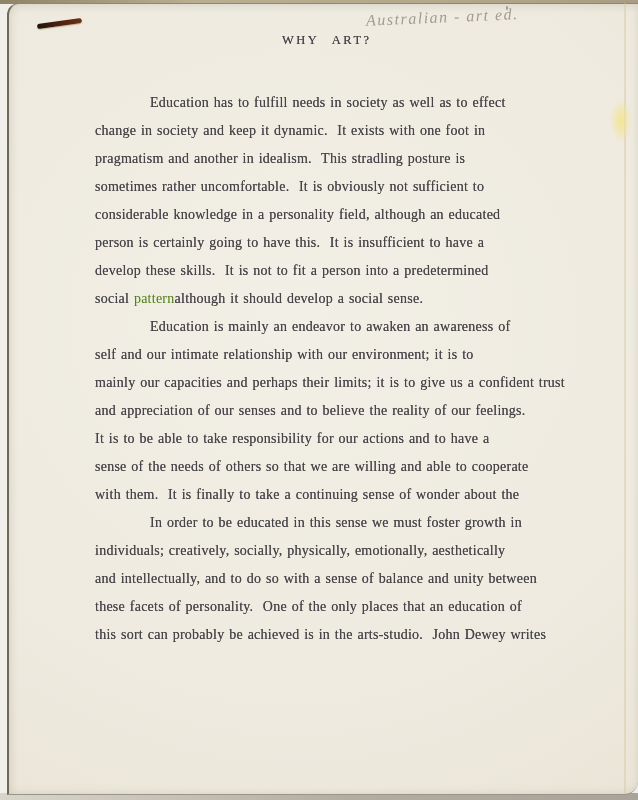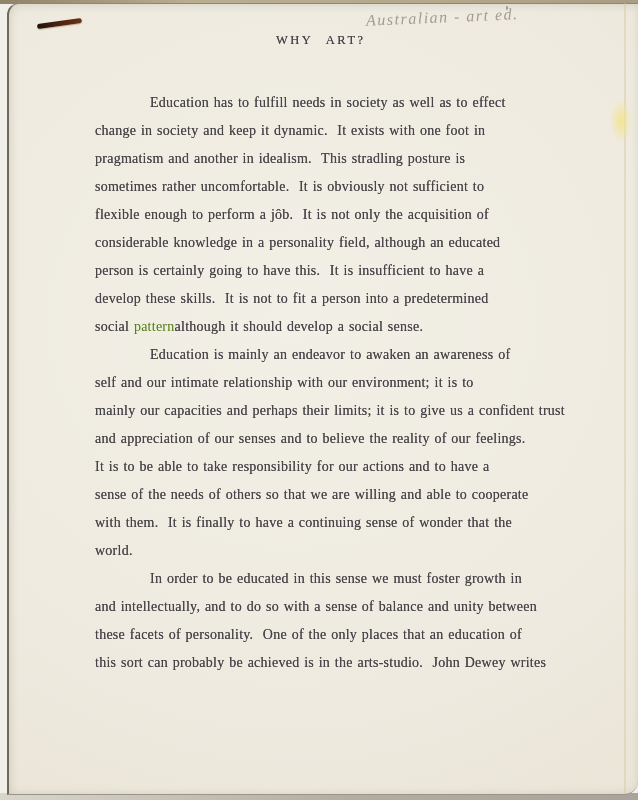--- a/index.html
+++ b/index.html
@@ -50,21 +50,21 @@
   }
   
   .annotation{
     position:absolute;left:366px;top:7px;width:220px;z-index:4;
     font-style:italic;font-size:16px;letter-spacing:1.5px;
     color:#a39c8f;transform:rotate(-2.5deg);
     white-space:pre;
   }
   
   .title{
-    position:absolute;left:276px;top:33px;z-index:4;
+    position:absolute;left:282px;top:33px;z-index:4;
     font-size:12.5px;letter-spacing:2.5px;word-spacing:8px;
     color:#48454b;white-space:pre;
     text-shadow:0 0 .4px rgba(60,56,60,.8);
   }
   
   .doc-body{
     position:absolute;left:95px;top:89px;right:20px;z-index:4;
     font-size:14px;line-height:28px;
     letter-spacing:.25px;word-spacing:1px;
     color:#474449;
@@ -88,30 +88,29 @@
 
 <div class="annotation">Australian - art ed.</div>
 
 <div class="title">WHY ART?</div>
 
 <div class="doc-body">
     <div class="line indent">Education has to fulfill needs in society as well as to effect</div>
     <div class="line">change in society and keep it dynamic.  It exists with one foot in</div>
     <div class="line">pragmatism and another in idealism.  This stradling posture is</div>
     <div class="line">sometimes rather uncomfortable.  It is obviously not sufficient to</div>
-    <div class="line">flexible enough to perform a jôb.  It is not only the acquisition of</div>
     <div class="line">considerable knowledge in a personality field, although an educated</div>
     <div class="line">person is certainly going to have this.  It is insufficient to have a</div>
     <div class="line">develop these skills.  It is not to fit a person into a predetermined</div>
     <div class="line">social <span class="faded">pattern</span>although it should develop a social sense.</div>
     <div class="line indent">Education is mainly an endeavor to awaken an awareness of</div>
     <div class="line">self and our intimate relationship with our environment; it is to</div>
     <div class="line">mainly our capacities and perhaps their limits; it is to give us a confident trust</div>
     <div class="line">and appreciation of our senses and to believe the reality of our feelings.</div>
     <div class="line">It is to be able to take responsibility for our actions and to have a</div>
     <div class="line">sense of the needs of others so that we are willing and able to cooperate</div>
-    <div class="line">with them.  It is finally to have a continuing sense of wonder that the</div>
-    <div class="line">world.</div>
+    <div class="line">with them.  It is finally to take a continuing sense of wonder about the</div>
     <div class="line indent">In order to be educated in this sense we must foster growth in</div>
+    <div class="line">individuals; creatively, socially, physically, emotionally, aesthetically</div>
     <div class="line">and intellectually, and to do so with a sense of balance and unity between</div>
     <div class="line">these facets of personality.  One of the only places that an education of</div>
     <div class="line">this sort can probably be achieved is in the arts-studio.  John Dewey writes</div>
   </div>
 
 </body></html>

